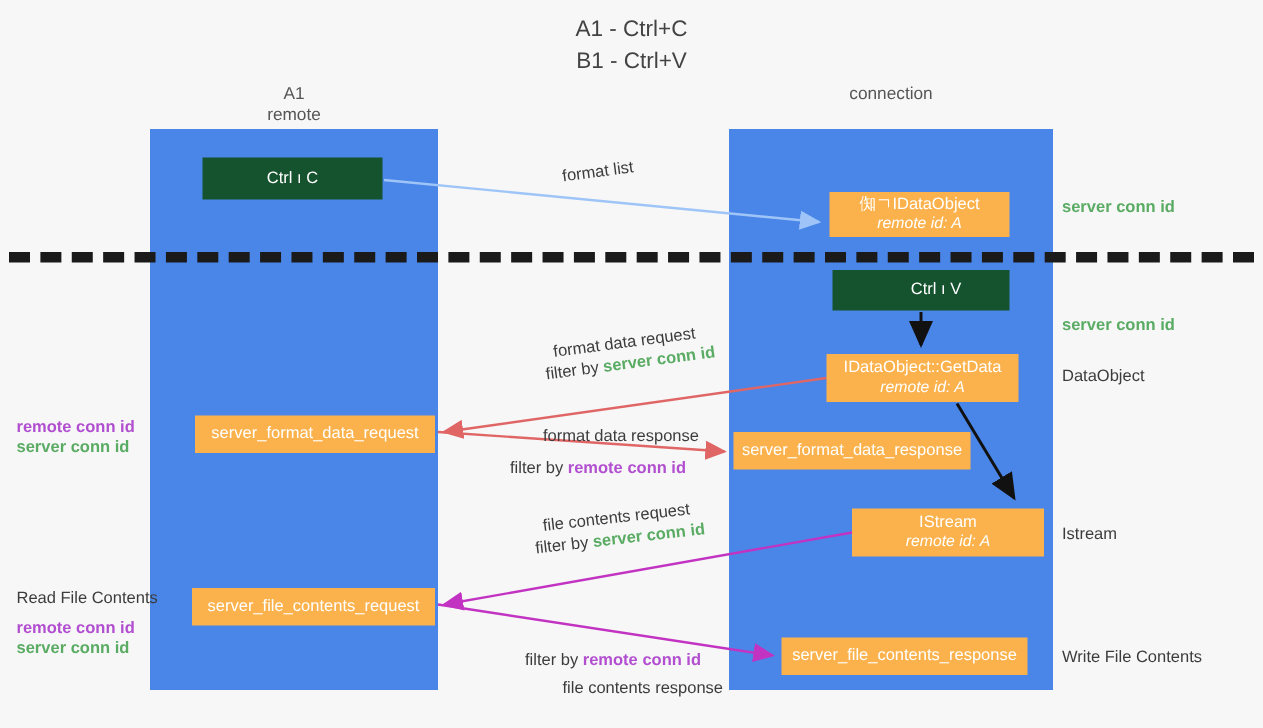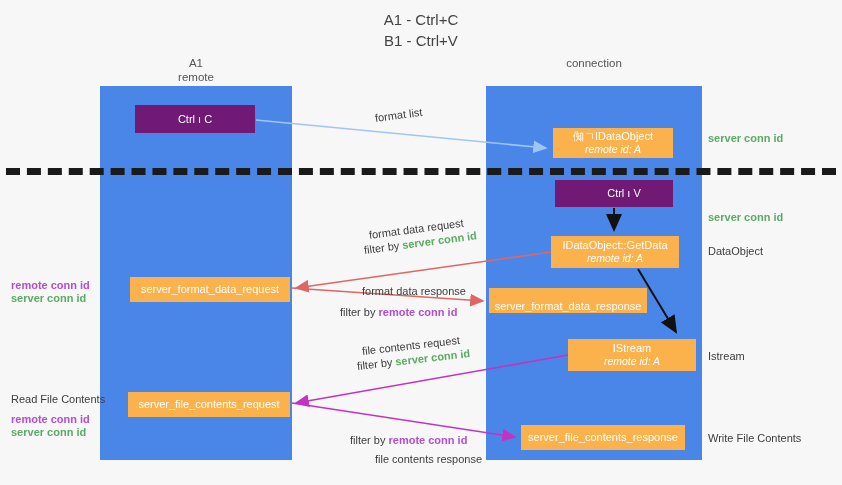--- a/index.html
+++ b/index.html
@@ -41,31 +41,31 @@
   }
 
   
   .node{
     position:absolute;
     display:flex;flex-direction:column;
     align-items:center;justify-content:center;
     color:#ffffff;font-size:11px;line-height:13px;
     text-align:center;box-sizing:border-box;
   }
-  .node.green{background:#701a75;}
+  .node.green{background:#14532d;}
   .node.orange{background:#fbb24c;}
   .node .l2{font-size:10.5px;font-style:italic;}
 
   #node-ctrlc{left:135px;top:105px;width:120px;height:28px;}
   #node-ctrlv{left:555px;top:180px;width:118px;height:27px;padding-left:20px;}
   #node-idataobject{left:553px;top:128px;width:120px;height:30px;}
   #node-getdata{left:551px;top:236px;width:128px;height:32px;}
   #node-istream{left:568px;top:339px;width:128px;height:32px;}
   #node-fmt-req{left:130px;top:277px;width:160px;height:25px;}
-  #node-fmt-resp{left:489px;top:288px;width:158px;height:25px;justify-content:flex-end;}
+  #node-fmt-resp{left:489px;top:288px;width:158px;height:25px;}
   #node-file-req{left:128px;top:392px;width:162px;height:25px;}
   #node-file-resp{left:521px;top:425px;width:164px;height:25px;}
 
   
   #wires{position:absolute;left:0;top:0;width:842px;height:485px;pointer-events:none;}
 
   
   .lbl{position:absolute;font-size:11px;line-height:14px;color:#3c3c3c;white-space:nowrap;}
   .green-t{color:#5aab63;font-weight:bold;}
   .purple-t{color:#b24fd0;font-weight:bold;}

